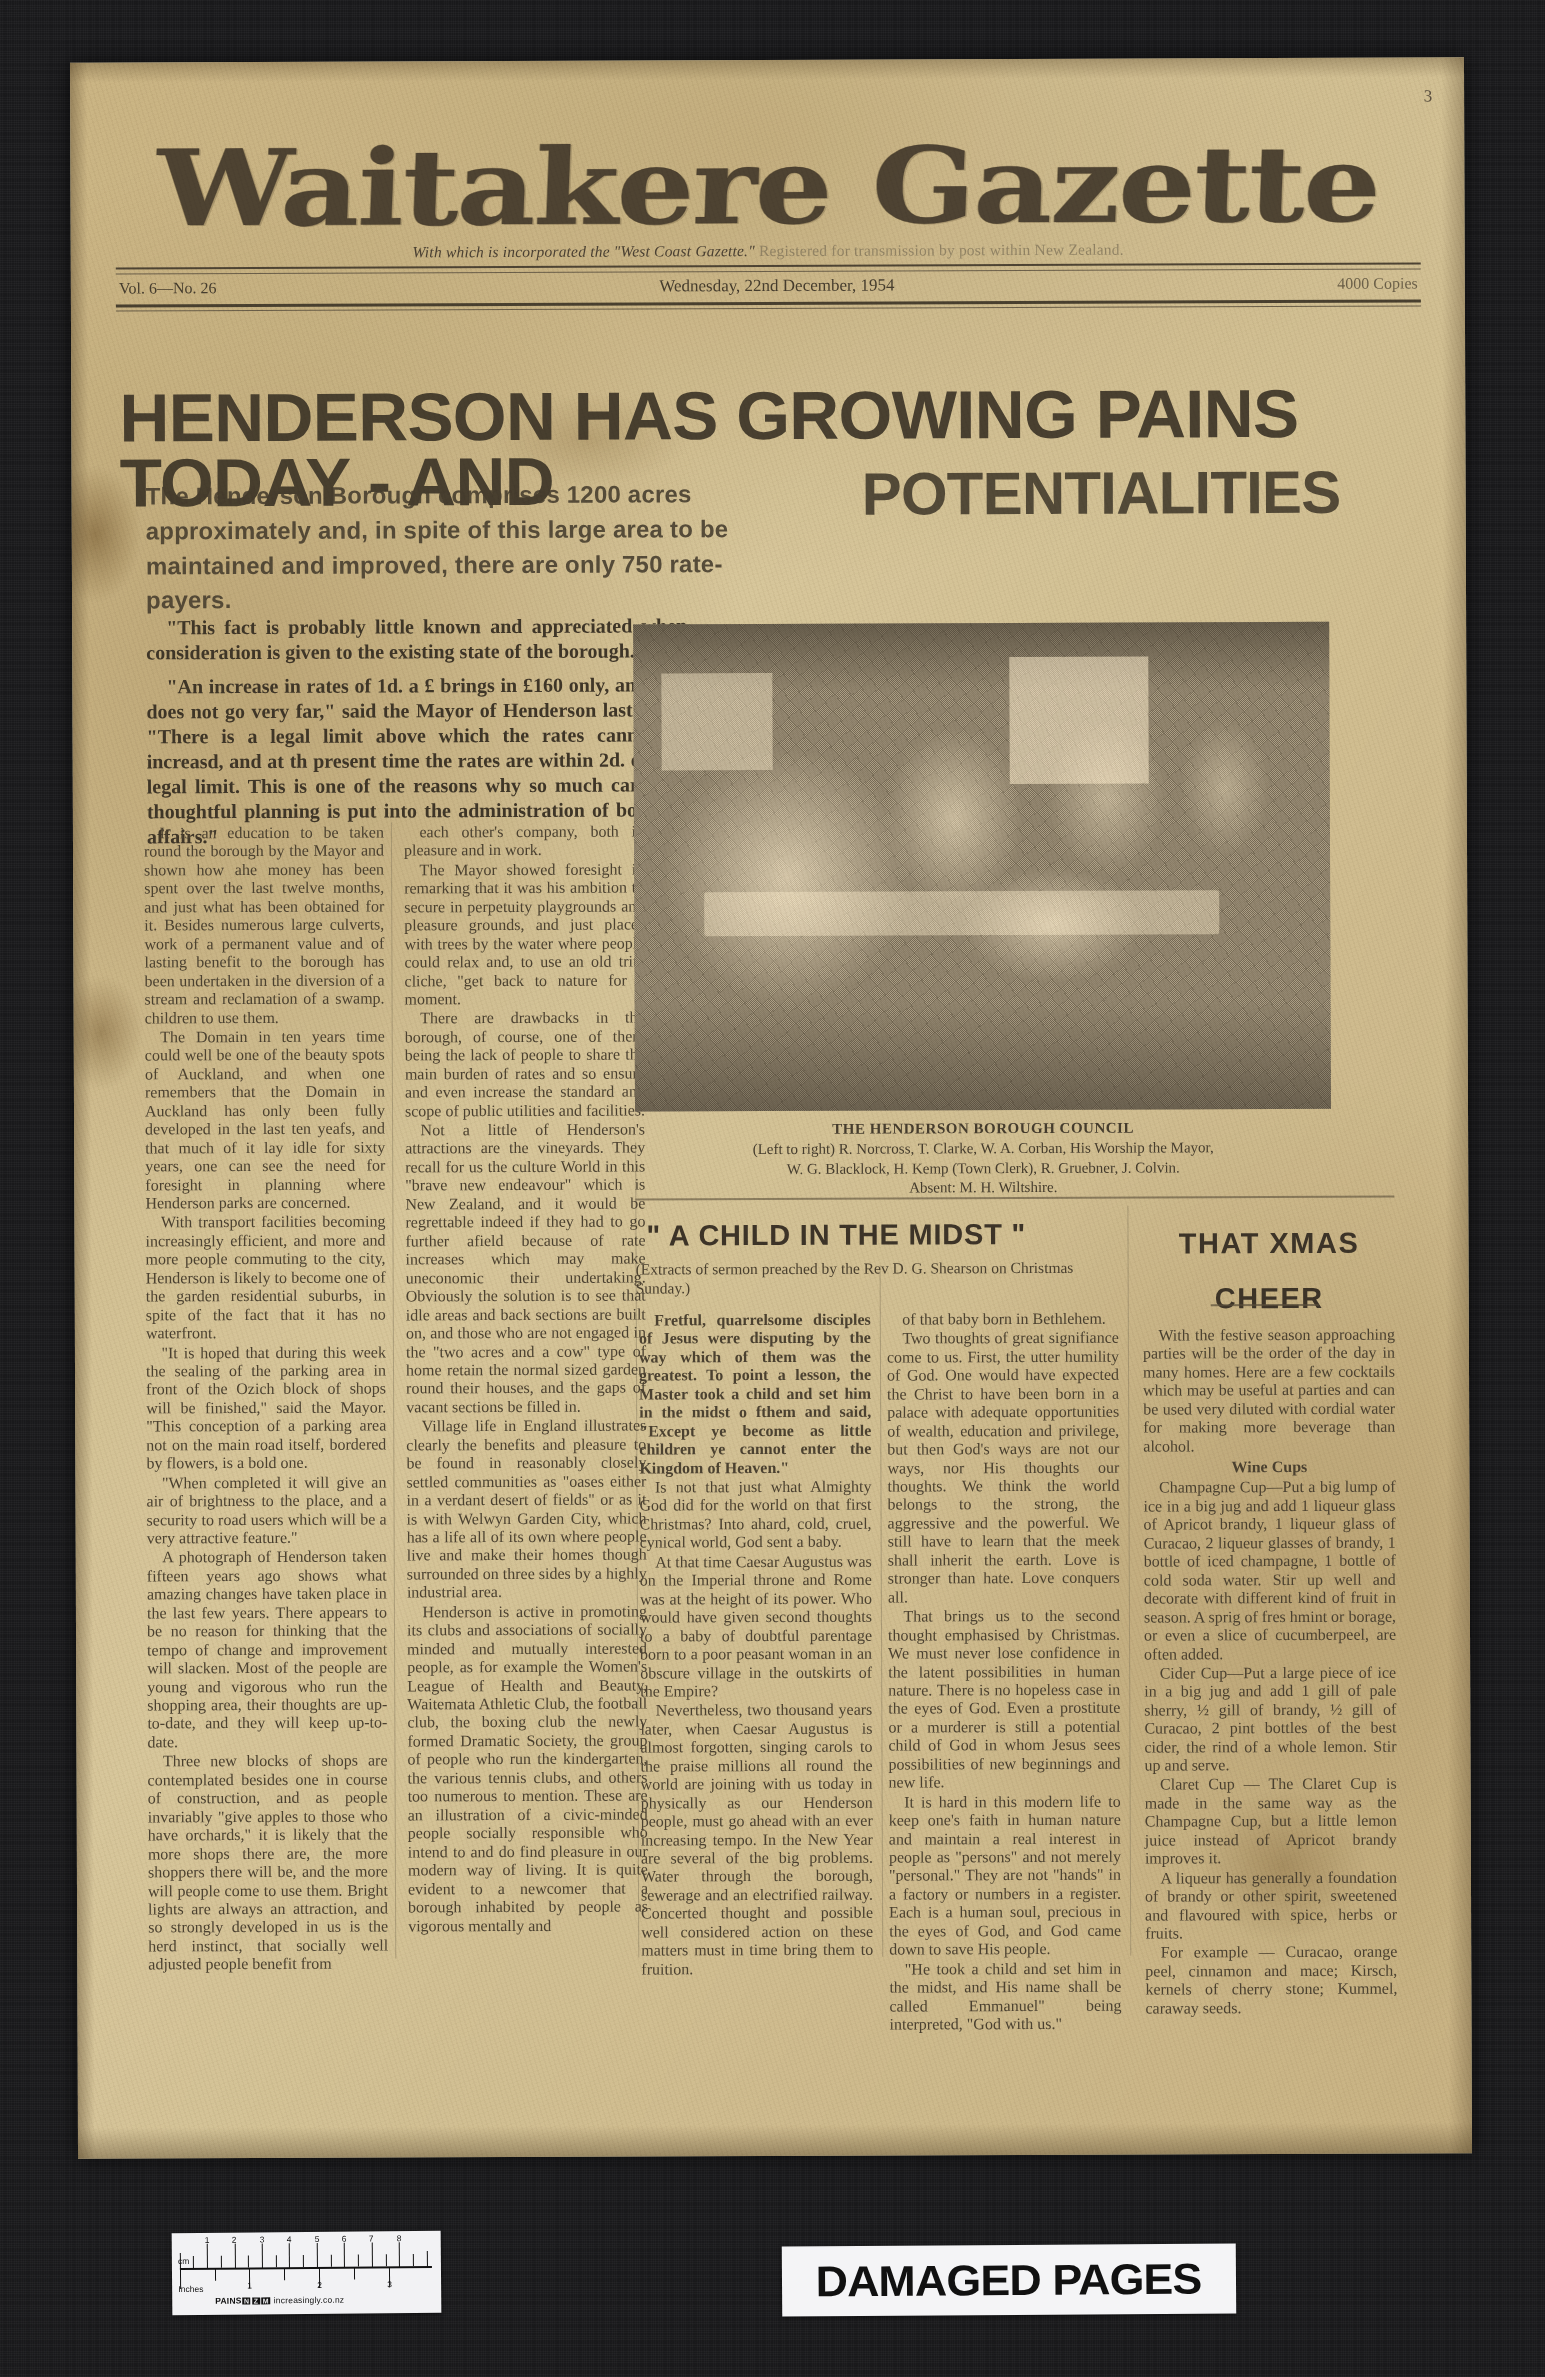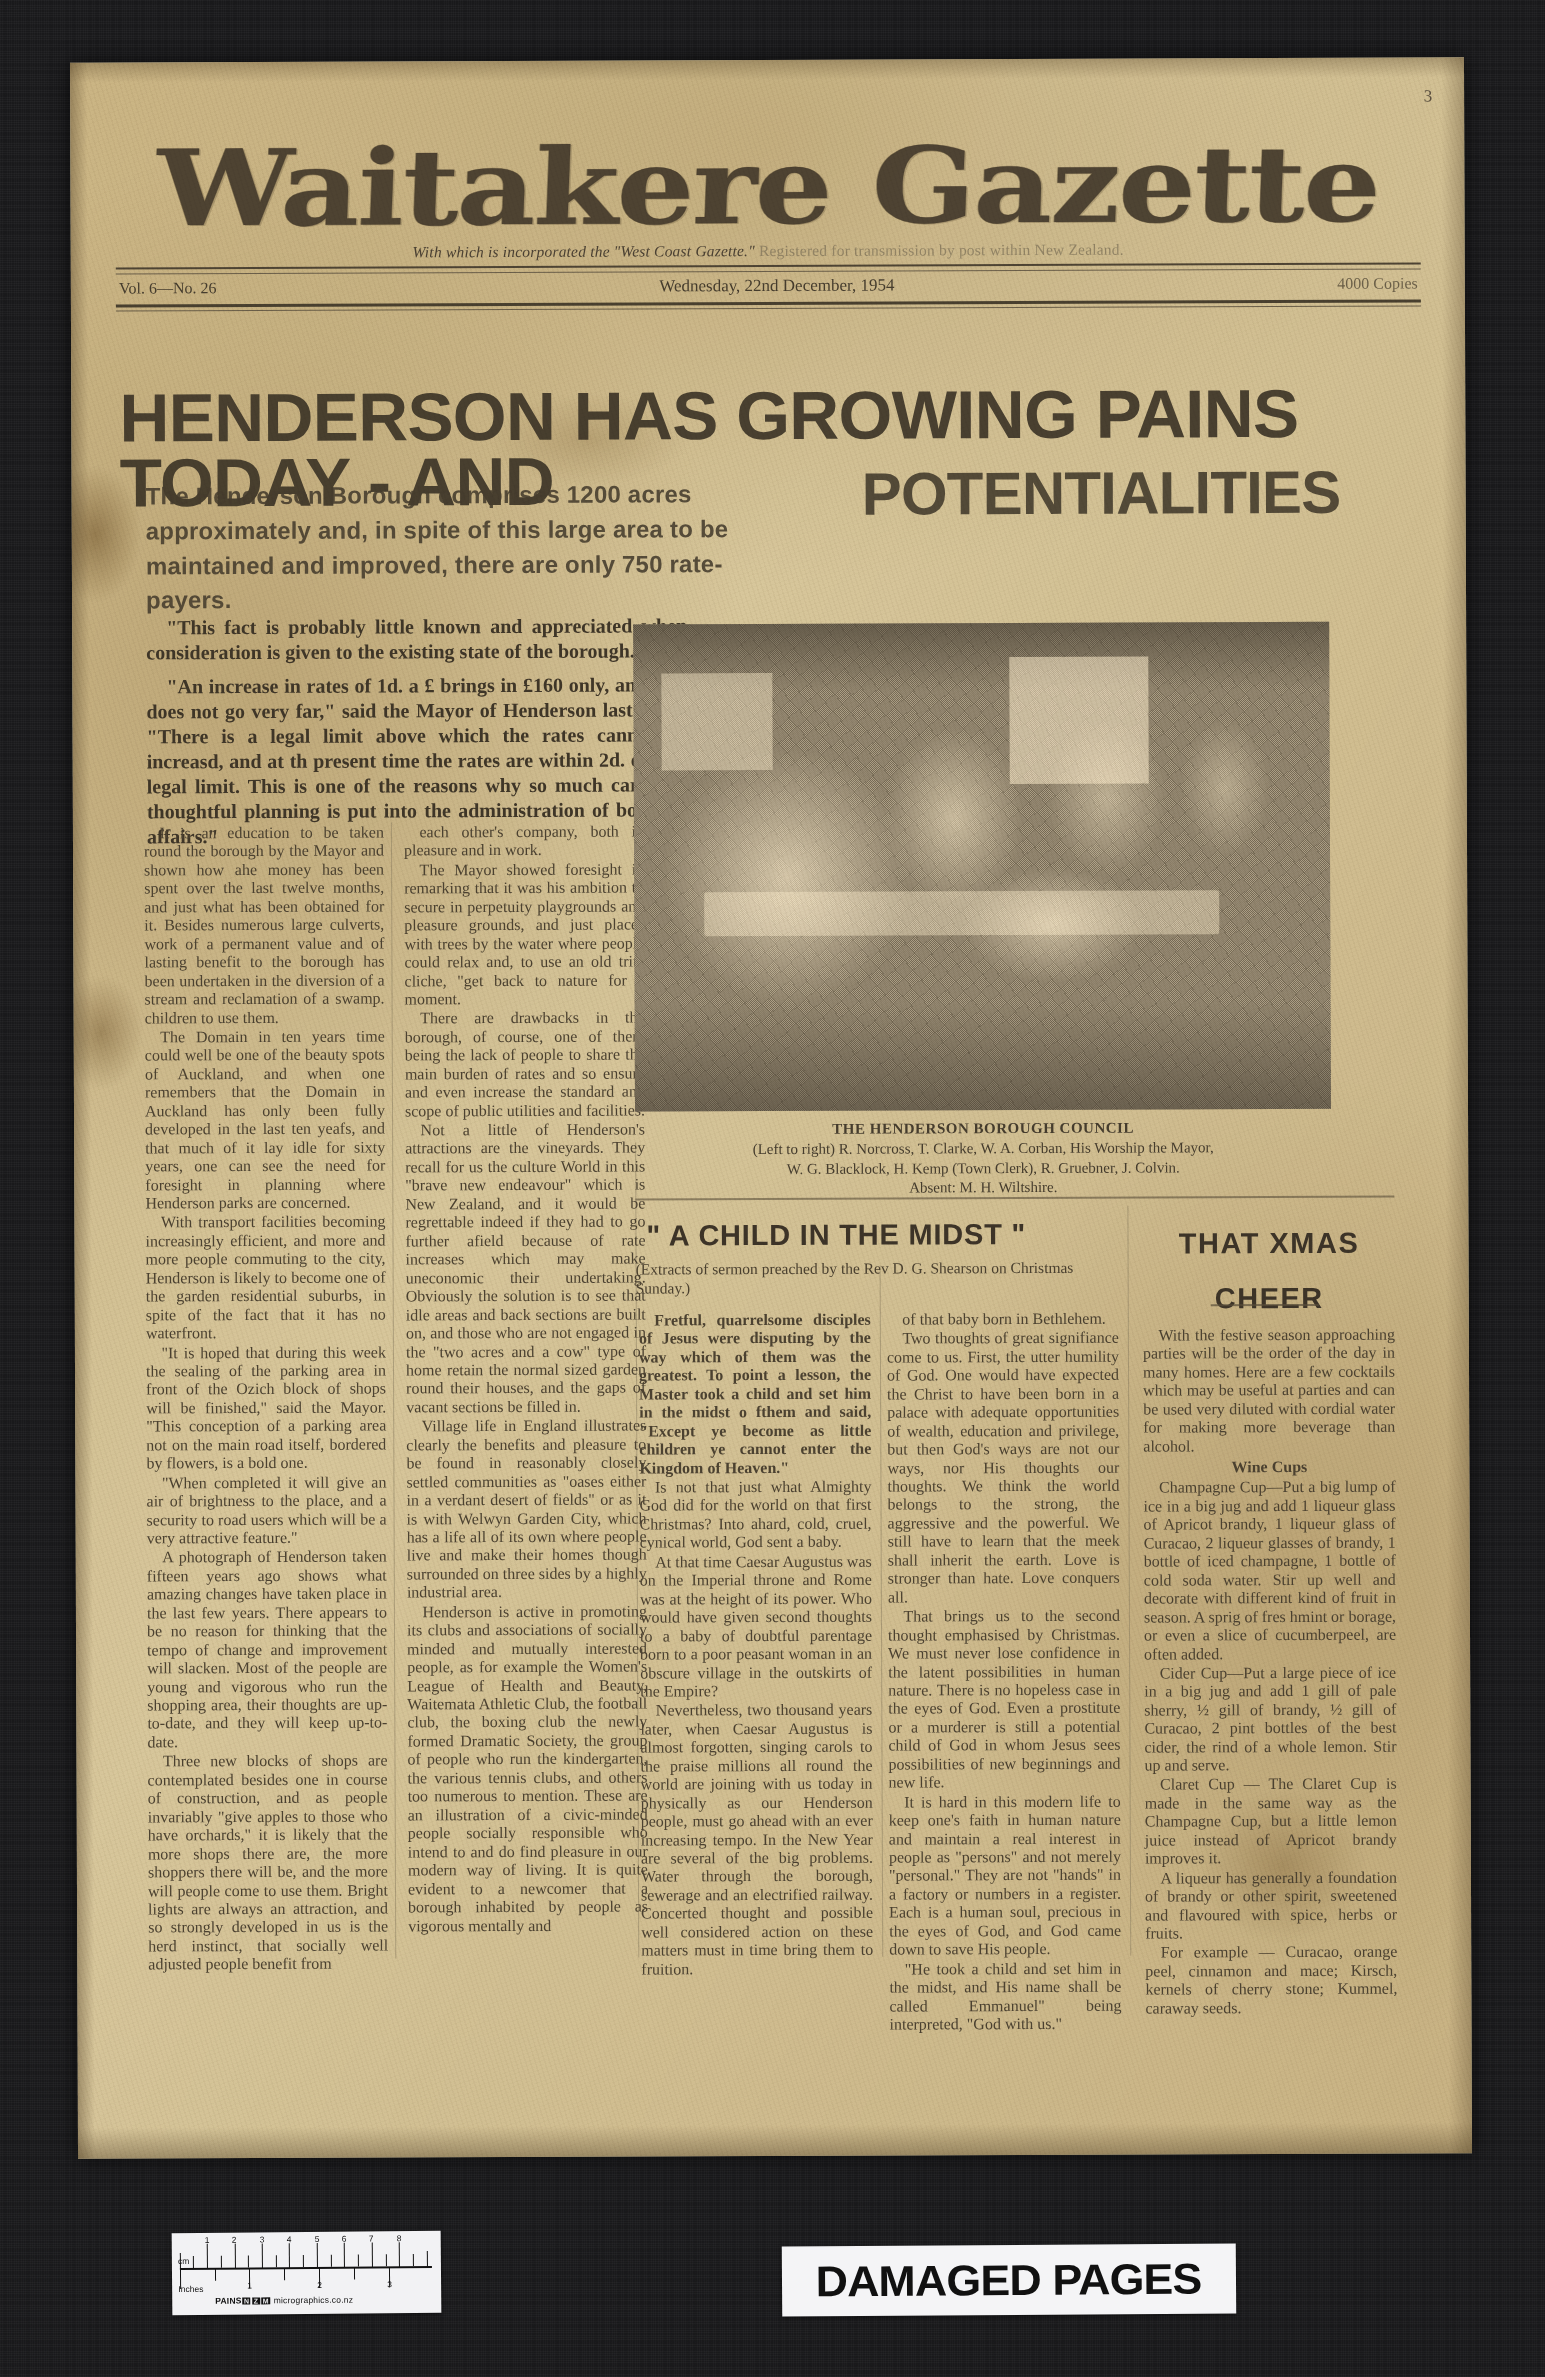--- a/index.html
+++ b/index.html
@@ -323,20 +323,20 @@
       <div class="num" style="left: 75px; top: 48px;">1</div>
       <div class="tick" style="left: 112px; top: 36px; height: 12.4px;"></div>
       <div class="tick" style="left: 147px; top: 36px; height: 20px;"></div>
       <div class="num" style="left: 145px; top: 48px;">2</div>
       <div class="tick" style="left: 182px; top: 36px; height: 12.4px;"></div>
       <div class="tick" style="left: 217px; top: 36px; height: 20px;"></div>
       <div class="num" style="left: 215px; top: 48px;">3</div>
     </div>
   <div class="brand">
     <span>PAINS</span><span class="blk">N</span><span class="blk">Z</span><span class="blk">M</span>
-    <span class="www">micrographics.co.nz</span>
+    <span class="www">increasingly.co.nz</span>
   </div>
 </div>
 
 <div id="damaged">
   <span>DAMAGED PAGES</span>
 </div>
 
 
 </body></html>

